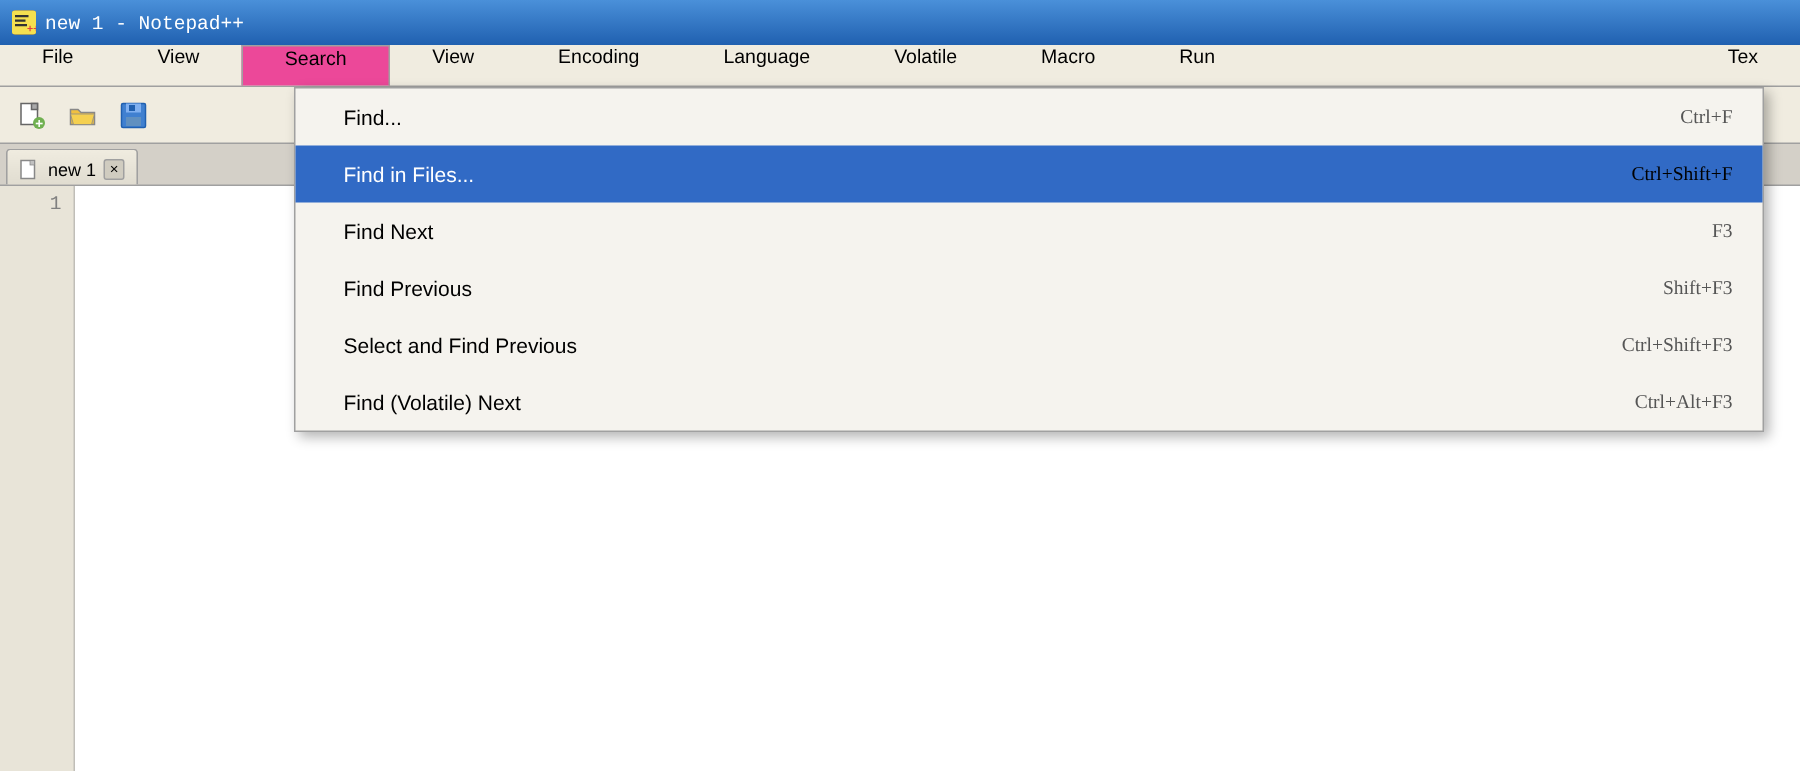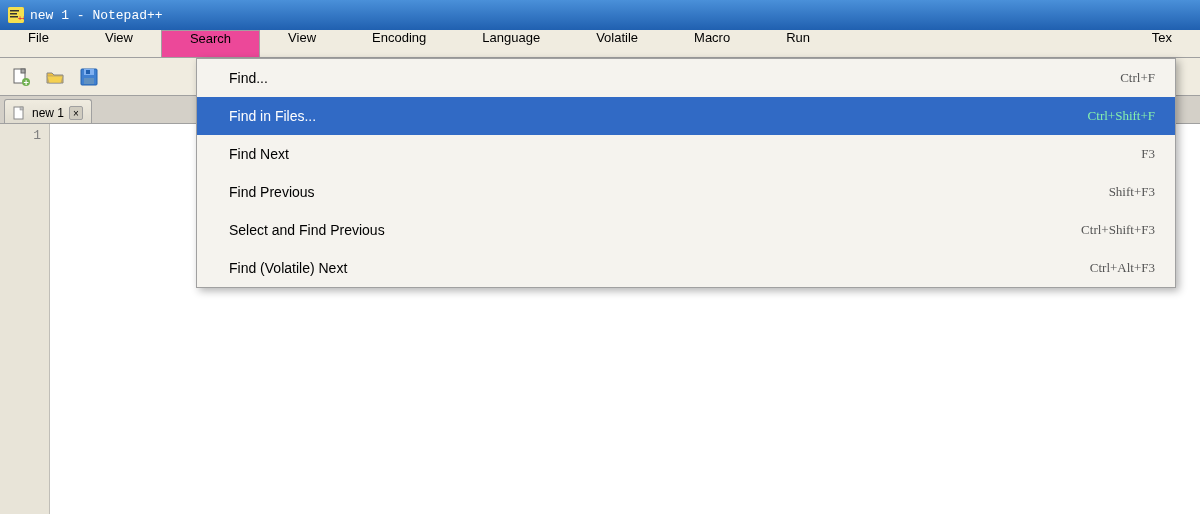--- a/index.html
+++ b/index.html
@@ -279,21 +279,21 @@
   <div class="dropdown-item">
     <span class="item-label">
       <span>Find...</span>
     </span>
     <span class="shortcut">Ctrl+F</span>
   </div>
   <div class="dropdown-item highlighted" style="background:#316ac5; color:white;">
     <span class="item-label">
       <span>Find in Files...</span>
     </span>
-    <span class="shortcut" style="color:#86efac;">Ctrl+Shift+F</span>
+    <span class="shortcut" style="color:#000000;">Ctrl+Shift+F</span>
   </div>
   <div class="dropdown-item">
     <span class="item-label">
       <span>Find Next</span>
     </span>
     <span class="shortcut">F3</span>
   </div>
   <div class="dropdown-item">
     <span class="item-label">
       <span>Find Previous</span>

